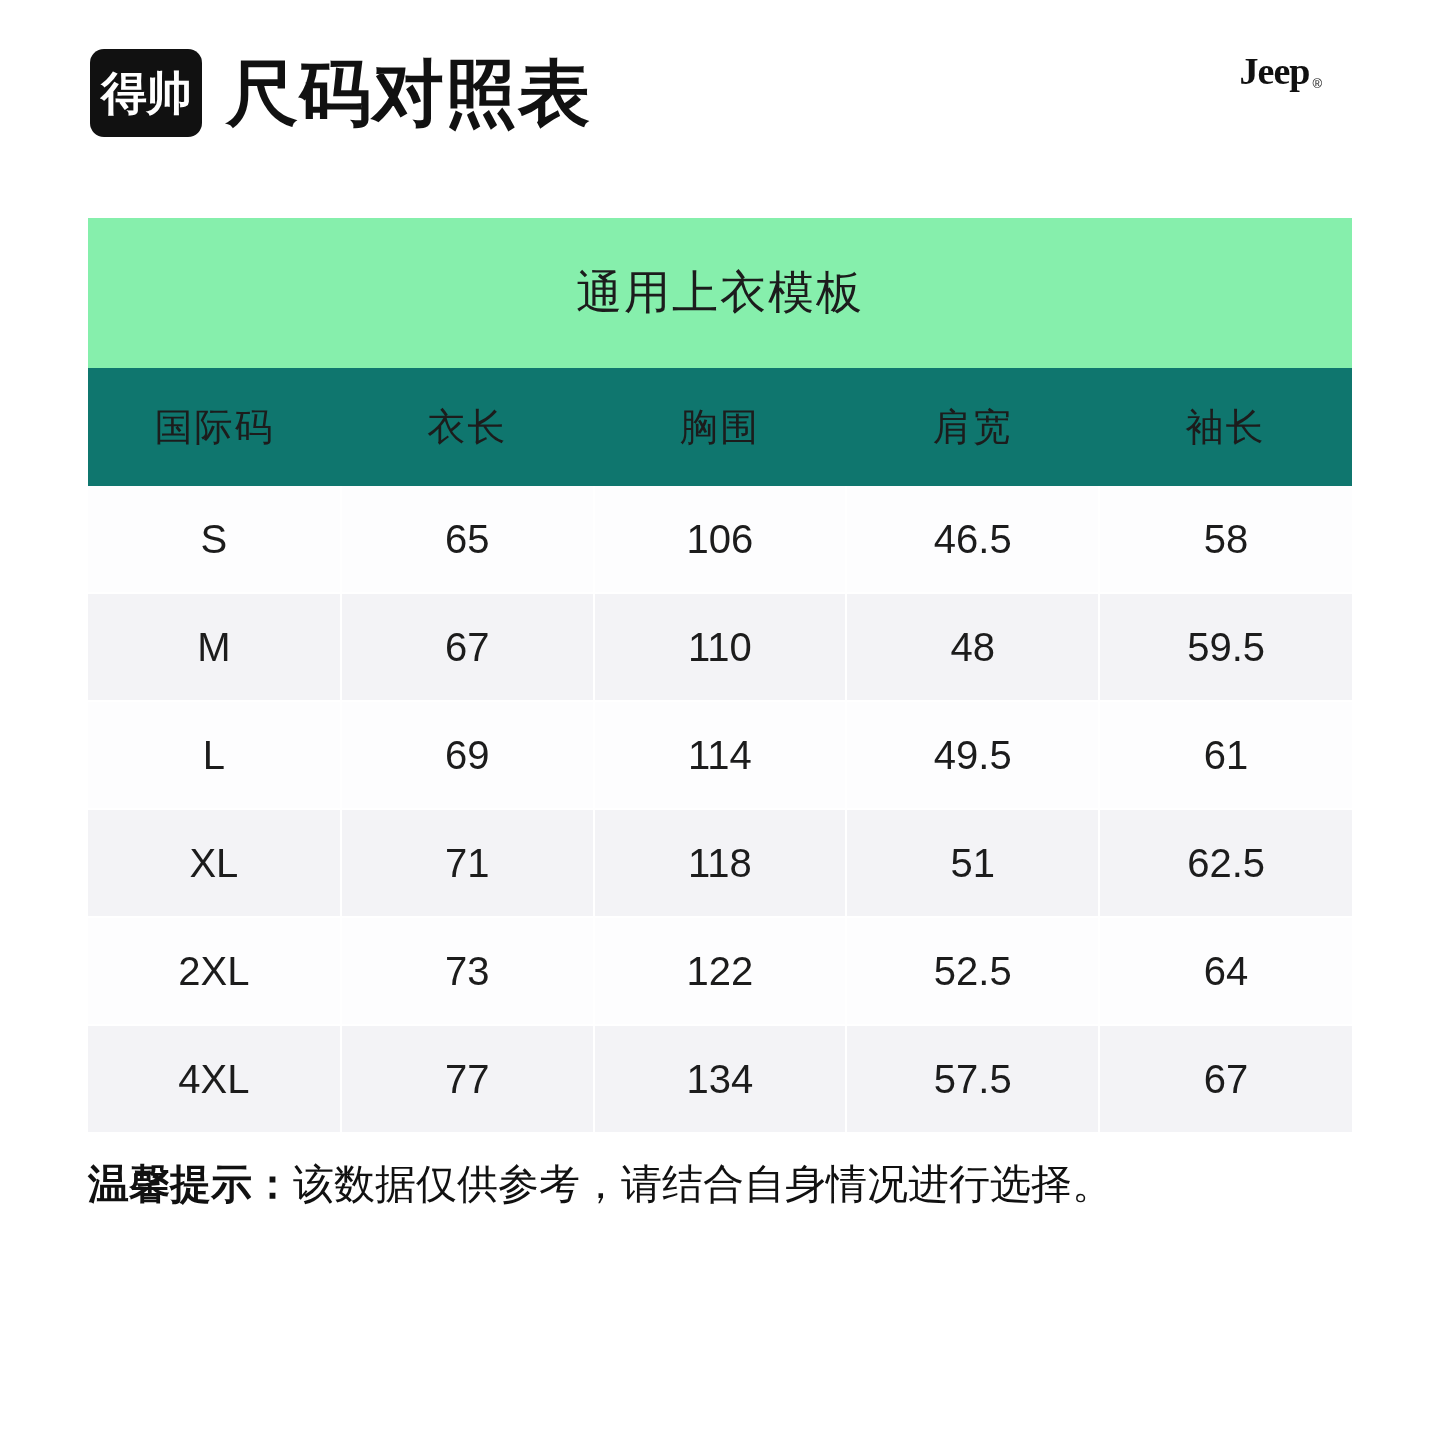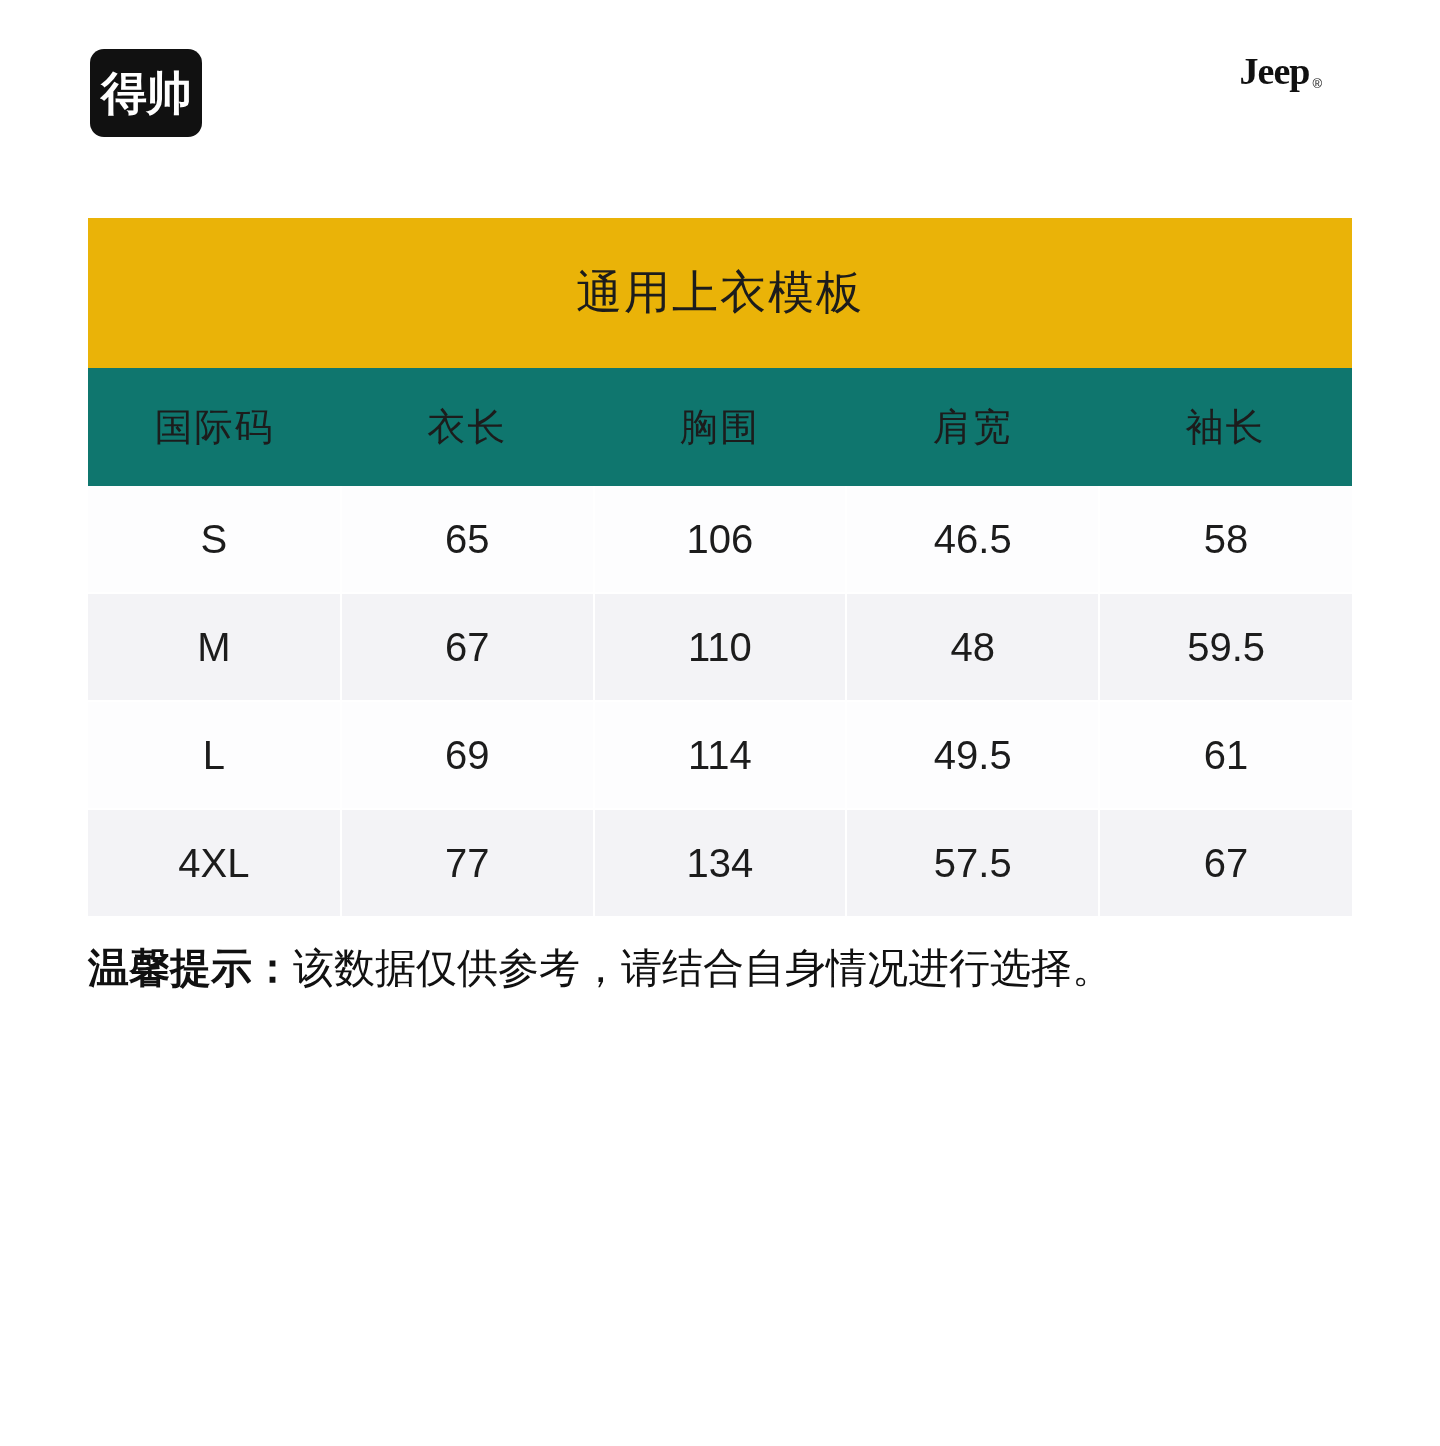--- a/index.html
+++ b/index.html
@@ -78,21 +78,21 @@
     margin-left: 3px;
     margin-top: 24px;
   }
 
   
   .table-wrap {
     margin: 58px 88px 0 88px;
     width: 1264px;
   }
   .table-caption {
-    background: #eab308;
+    background: #86efac;
     height: 150px;
     display: flex;
     align-items: center;
     justify-content: center;
     font-size: 46px;
     font-weight: 400;
     color: #1c1c1c;
     letter-spacing: 2px;
   }
   table {
@@ -148,20 +148,21 @@
 </style>
 </head>
 <body>
 
 <div class="page">
 
   <div class="header">
     <div class="brand-badge">
       <span class="badge-text">得帅</span>
     </div>
+    <div class="page-title">尺码对照表</div>
     <div class="jeep-logo">
       <span class="jeep-text">Jeep</span>
       <span class="jeep-reg">®</span>
     </div>
   </div>
 
   <div class="table-wrap">
     <div class="table-caption">通用上衣模板</div>
     <table>
       <thead>
@@ -189,20 +190,34 @@
           <td>59.5</td>
         </tr>
         <tr>
           <td>L</td>
           <td>69</td>
           <td>114</td>
           <td>49.5</td>
           <td>61</td>
         </tr>
         <tr>
+          <td>XL</td>
+          <td>71</td>
+          <td>118</td>
+          <td>51</td>
+          <td>62.5</td>
+        </tr>
+        <tr>
+          <td>2XL</td>
+          <td>73</td>
+          <td>122</td>
+          <td>52.5</td>
+          <td>64</td>
+        </tr>
+        <tr>
           <td>4XL</td>
           <td>77</td>
           <td>134</td>
           <td>57.5</td>
           <td>67</td>
         </tr>
       </tbody>
     </table>
   </div>
 

